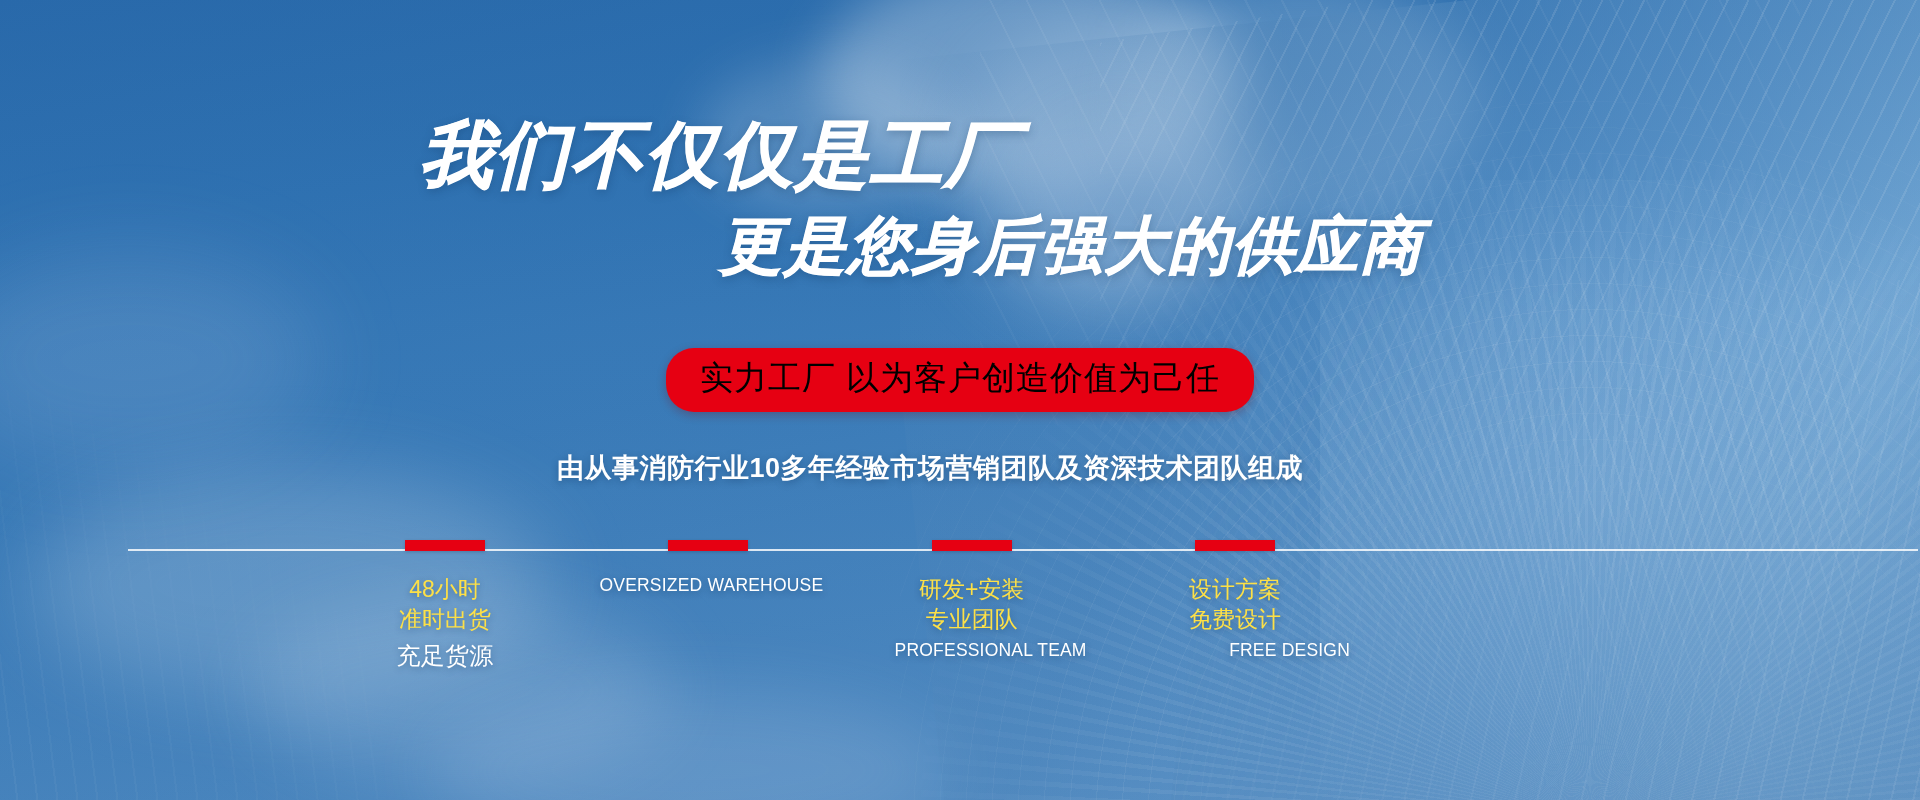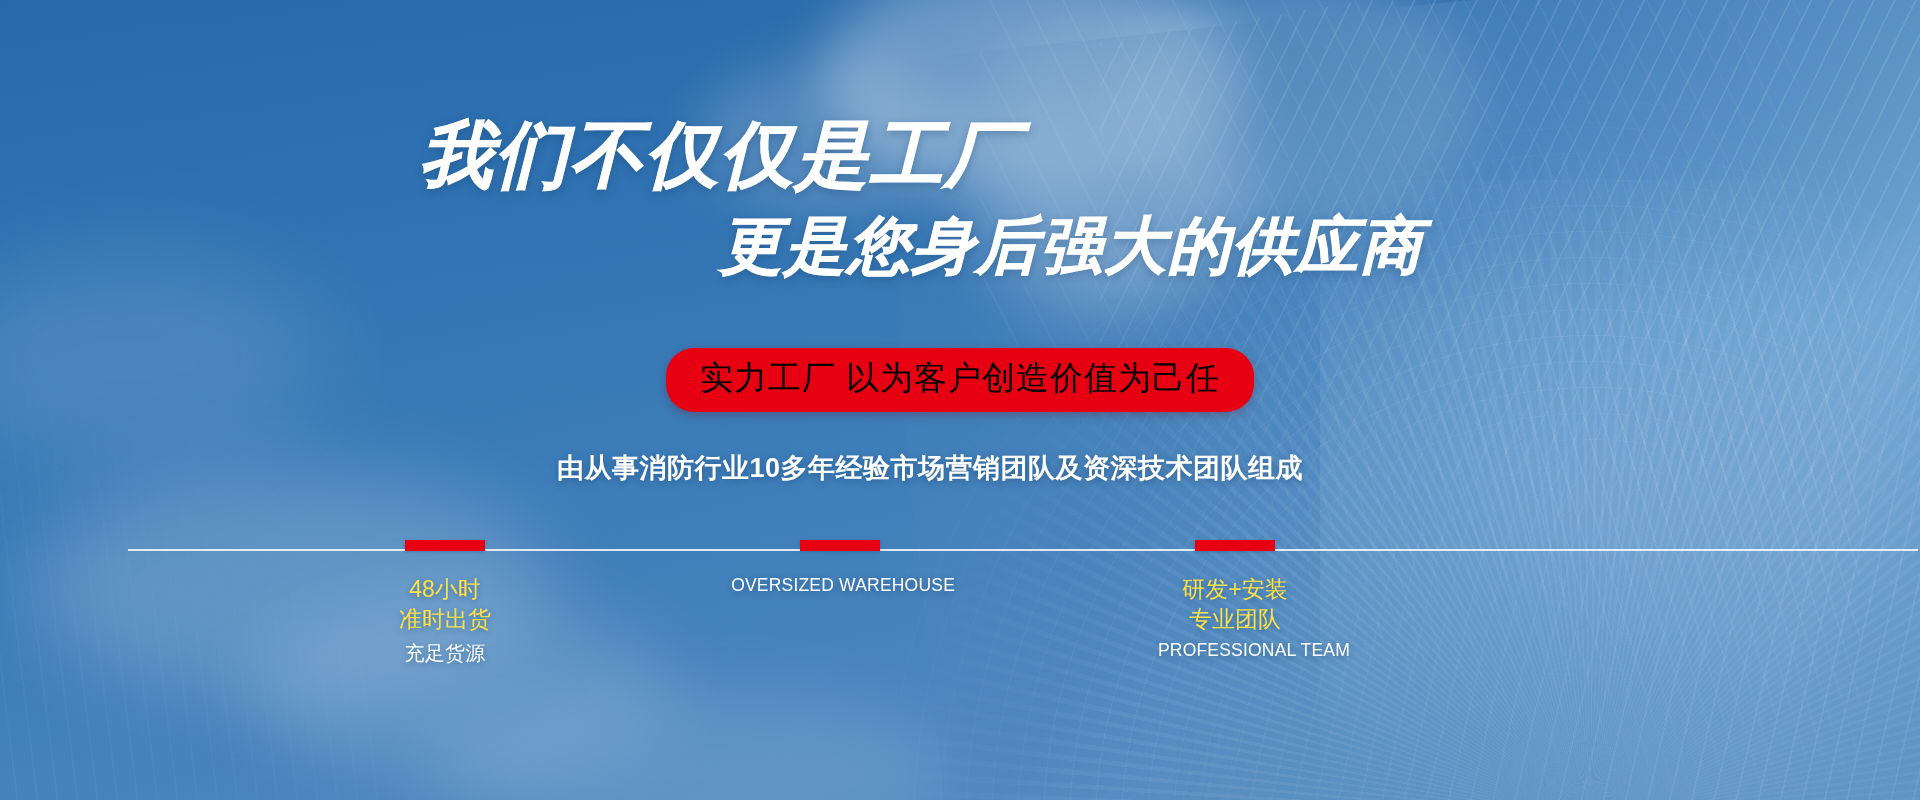--- a/index.html
+++ b/index.html
@@ -163,21 +163,21 @@
   .stat .bar{
     width:80px; height:11px; background:#e60012; margin:0 auto 24px auto;
     box-shadow:0 1px 3px rgba(0,0,0,.18);
   }
   .stat .big{
     color:#fde047; font-size:23px; line-height:1.30; font-weight:400;
     text-shadow:0 2px 6px rgba(14,52,95,.40);
     white-space:nowrap;
   }
   .stat .sub{
-    color:#fff; font-size:20px; margin-top:5px; letter-spacing:.3px;
+    color:#fff; font-size:24px; margin-top:5px; letter-spacing:.3px;
     text-shadow:0 2px 6px rgba(14,52,95,.40);
     white-space:nowrap;
   }
   .stat .sub.en{ font-size:17.5px; letter-spacing:.2px;text-align:right; }
   sup{ font-size:.62em; vertical-align:super; }
 </style>
 </head>
 <body>
 
 <div id="banner">
@@ -235,16 +235,22 @@
         <div class="sub en">OVERSIZED WAREHOUSE</div>
       </div>
 
       <div class="stat">
         <div class="bar"></div>
         <div class="big">研发+安装</div>
         <div class="big">专业团队</div>
         <div class="sub en">PROFESSIONAL TEAM</div>
       </div>
 
+      <div class="stat">
+        <div class="bar"></div>
+        <div class="big">设计方案</div>
+        <div class="big">免费设计</div>
+        <div class="sub en">FREE DESIGN</div>
+      </div>
 
     </div>
   </div>
 </div>
 
 </body></html>

